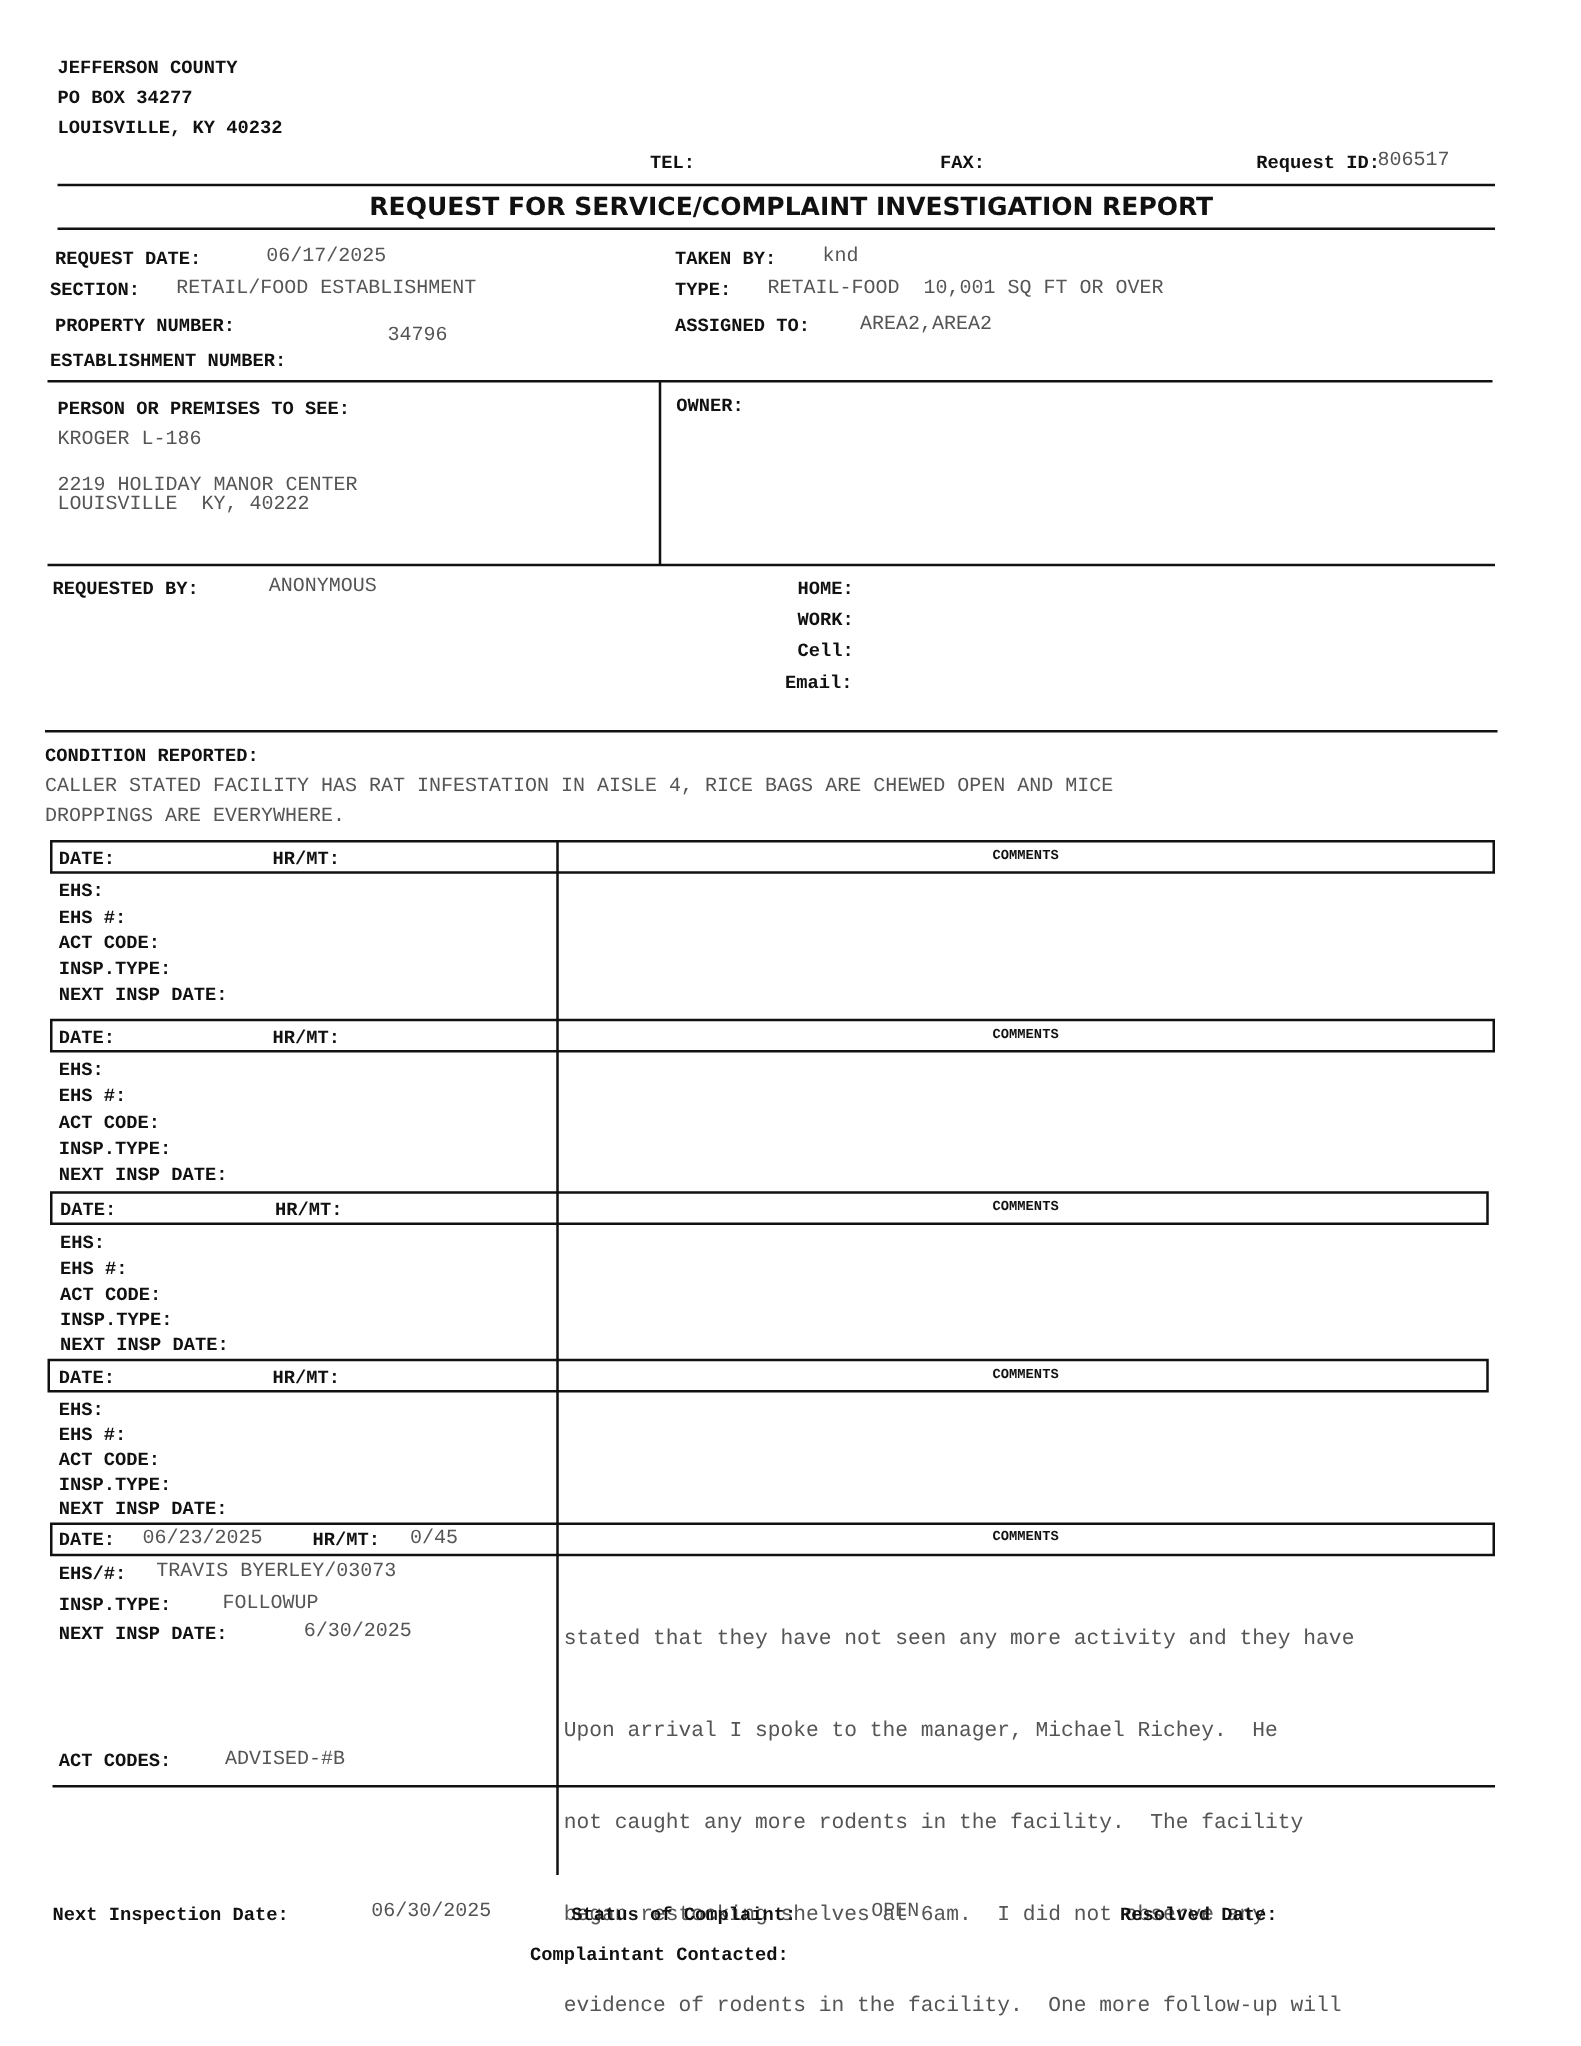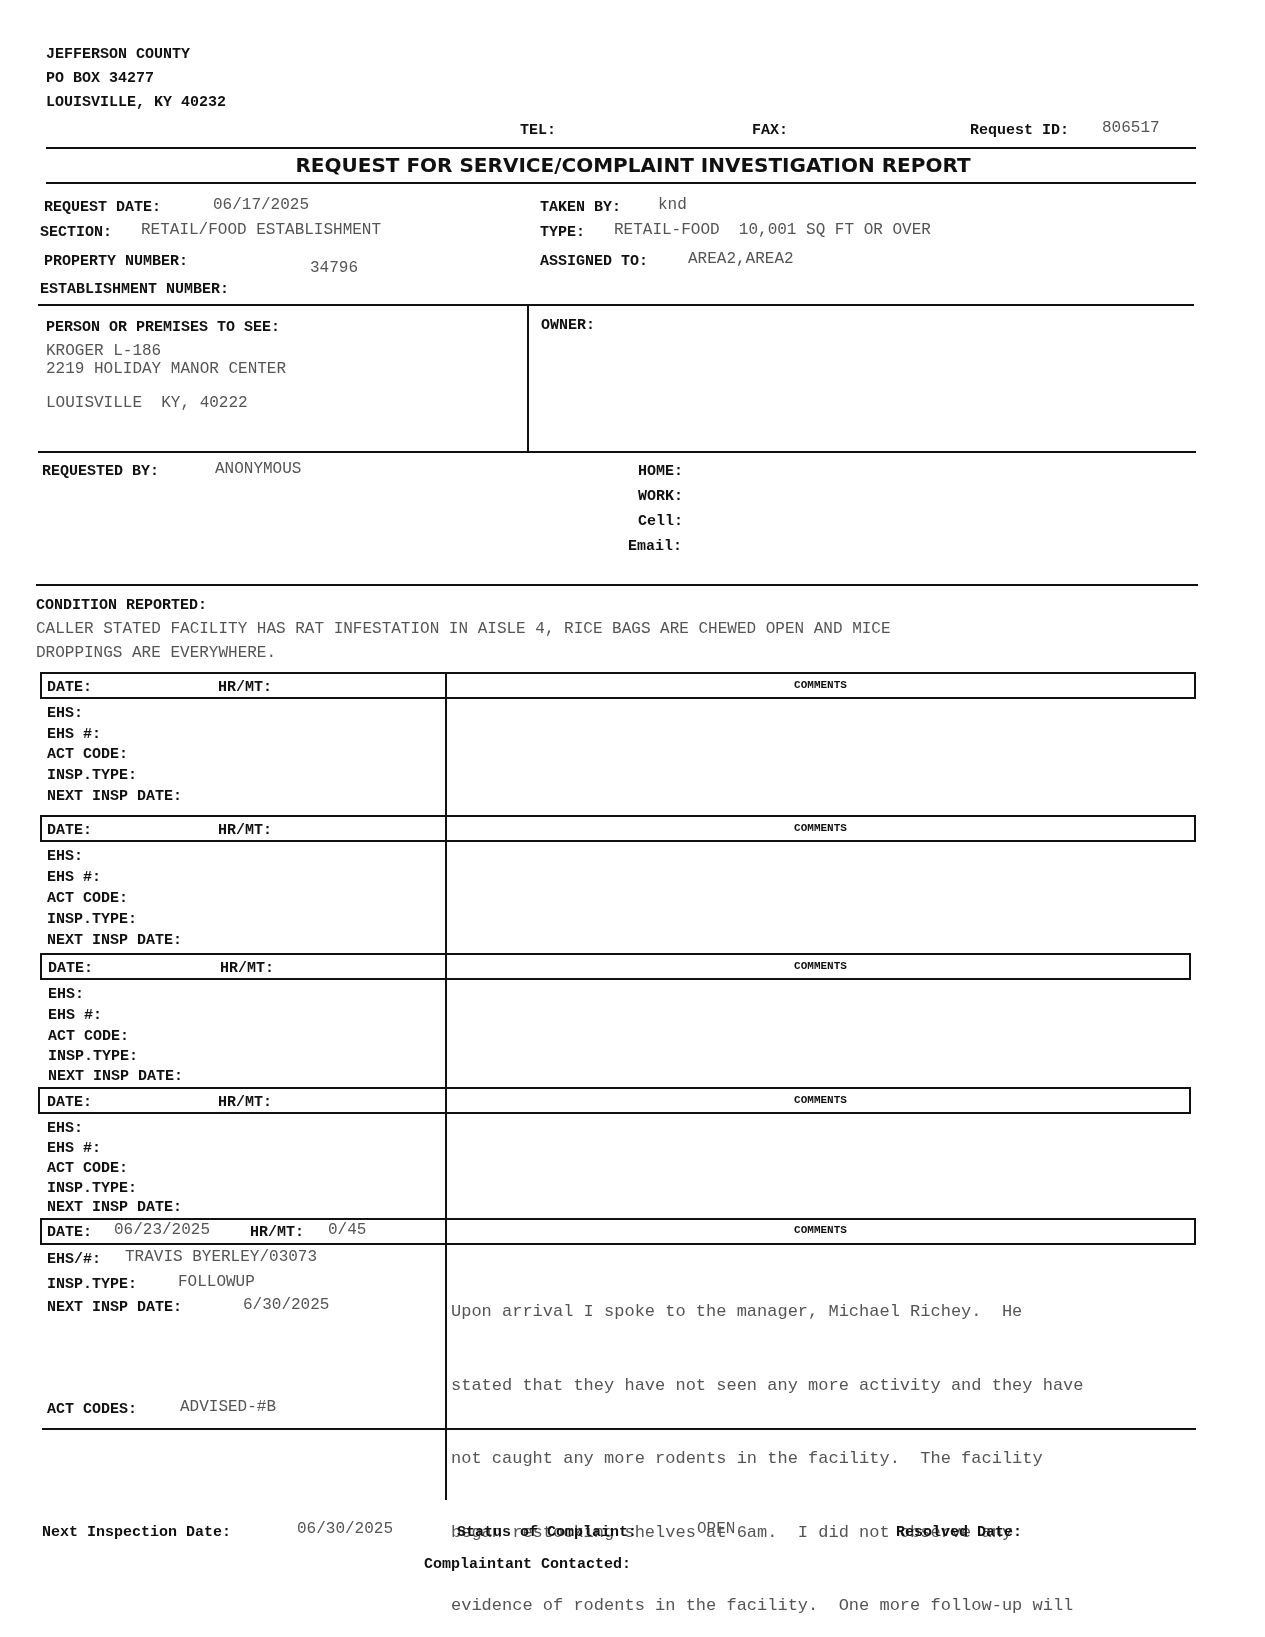--- a/index.html
+++ b/index.html
@@ -16,21 +16,21 @@
 </style>
 </head>
 <body>
 
 <div class="abs b" style="left:46px;top:46px;">JEFFERSON COUNTY</div>
 <div class="abs b" style="left:46px;top:70px;">PO BOX 34277</div>
 <div class="abs b" style="left:46px;top:94px;">LOUISVILLE, KY 40232</div>
 
 <div class="abs b" style="left:520px;top:122px;">TEL:</div>
 <div class="abs b" style="left:752px;top:122px;">FAX:</div>
-<div class="abs b" style="left:970px;top:122px;">Request ID:</div>
+<div class="abs b" style="left:1005px;top:122px;">Request ID:</div>
 <div class="abs v" style="left:1102px;top:119px;">806517</div>
 
 <div class="hr" style="left:46px;top:147px;width:1150px;height:2px;"></div>
 <div class="abs title" style="left:0;top:153px;width:1242px;text-align:center;">REQUEST FOR SERVICE/COMPLAINT INVESTIGATION REPORT</div>
 <div class="hr" style="left:46px;top:182px;width:1150px;height:2px;"></div>
 
 <div class="abs b" style="left:44px;top:199px;">REQUEST DATE:</div>
 <div class="abs v" style="left:213px;top:196px;">06/17/2025</div>
 <div class="abs b" style="left:40px;top:224px;">SECTION:</div>
 <div class="abs v" style="left:141px;top:221px;">RETAIL/FOOD ESTABLISHMENT</div>
@@ -43,21 +43,21 @@
 <div class="abs b" style="left:540px;top:224px;">TYPE:</div>
 <div class="abs v" style="left:614px;top:221px;">RETAIL-FOOD  10,001 SQ FT OR OVER</div>
 <div class="abs b" style="left:540px;top:253px;">ASSIGNED TO:</div>
 <div class="abs v" style="left:688px;top:250px;">AREA2,AREA2</div>
 
 <div class="hr" style="left:38px;top:304px;width:1156px;height:2px;"></div>
 
 <div class="vline" style="left:527px;top:304px;height:148px;"></div>
 <div class="abs b" style="left:46px;top:319px;">PERSON OR PREMISES TO SEE:</div>
 <div class="abs v" style="left:46px;top:342px;">KROGER L-186</div>
-<div class="abs v" style="left:46px;top:360px;">2219 HOLIDAY MANOR CENTER</div>
+<div class="abs v" style="left:46px;top:379px;">2219 HOLIDAY MANOR CENTER</div>
 <div class="abs v" style="left:46px;top:394px;">LOUISVILLE  KY, 40222</div>
 <div class="abs b" style="left:541px;top:317px;">OWNER:</div>
 
 <div class="hr" style="left:38px;top:451px;width:1158px;height:2px;"></div>
 
 <div class="abs b" style="left:42px;top:463px;">REQUESTED BY:</div>
 <div class="abs v" style="left:215px;top:460px;">ANONYMOUS</div>
 <div class="abs b" style="left:638px;top:463px;">HOME:</div>
 <div class="abs b" style="left:638px;top:488px;">WORK:</div>
 <div class="abs b" style="left:638px;top:513px;">Cell:</div>
@@ -130,22 +130,22 @@
   <div class="abs b" style="left:47px;top:1251px;">EHS/#:</div>
   <div class="abs v" style="left:125px;top:1248px;">TRAVIS BYERLEY/03073</div>
   <div class="abs b" style="left:47px;top:1276px;">INSP.TYPE:</div>
   <div class="abs v" style="left:178px;top:1273px;">FOLLOWUP</div>
   <div class="abs b" style="left:47px;top:1299px;">NEXT INSP DATE:</div>
   <div class="abs v" style="left:243px;top:1296px;">6/30/2025</div>
   <div class="abs b" style="left:47px;top:1401px;">ACT CODES:</div>
   <div class="abs v" style="left:180px;top:1398px;">ADVISED-#B</div>
 
   <div class="abs ctext" style="left:451px;top:1251px;">
+    <div>stated that they have not seen any more activity and they have</div>
     <div>Upon arrival I spoke to the manager, Michael Richey.  He</div>
-    <div>stated that they have not seen any more activity and they have</div>
     <div>not caught any more rodents in the facility.  The facility</div>
     <div>began restocking shelves at 6am.  I did not observe any</div>
     <div>evidence of rodents in the facility.  One more follow-up will</div>
     
   </div>
 </div>
 
 <div class="hr" style="left:42px;top:1428px;width:1154px;height:2px;"></div>
 
 <div class="abs b" style="left:42px;top:1524px;">Next Inspection Date:</div>

